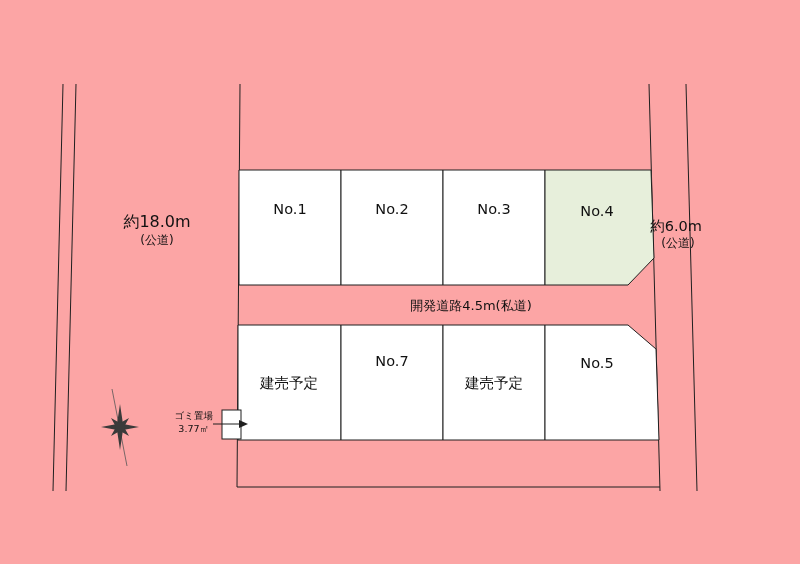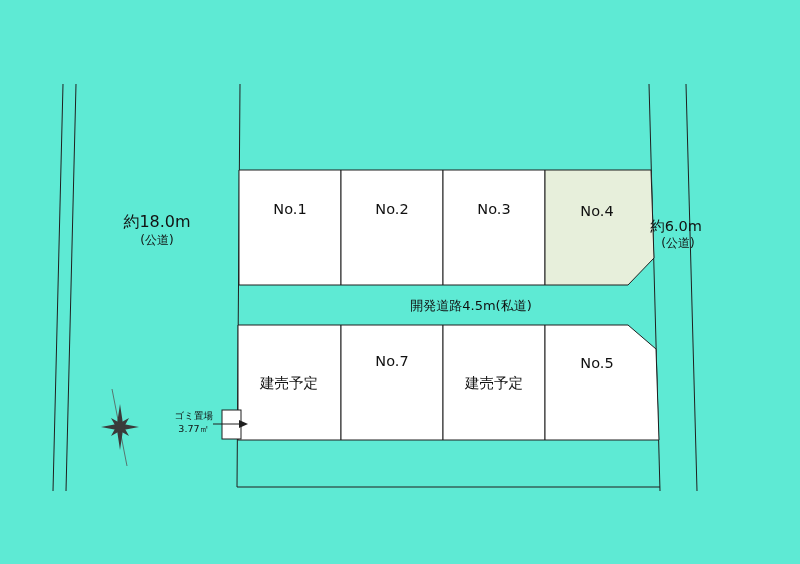--- a/index.html
+++ b/index.html
@@ -1,17 +1,17 @@
 <!DOCTYPE html>
 <html><head>
 <meta charset="utf-8">
 <style>
   html,body{margin:0;padding:0;background:#ffffff;}
   .page{
-    position:relative;width:800px;height:564px;background:#5eead4;
+    position:relative;width:800px;height:564px;background:#fca5a5;
     overflow:hidden;font-family:"DejaVu Sans","Liberation Sans",sans-serif;
   }
   svg{display:block;}
   .ln{stroke:#1f1f1f;stroke-width:1;fill:none;}
   .ln-thin{stroke:#555555;stroke-width:0.8;fill:none;}
   .plot{stroke:#1f1f1f;stroke-width:1;fill:#ffffff;}
   .plot-hl{stroke:#1f1f1f;stroke-width:1;}
   .box{stroke:#1f1f1f;stroke-width:1;fill:#ffffff;}
   .arrowhead{fill:#1f1f1f;stroke:none;}
   .compass{fill:#3a3a3a;stroke:none;}

